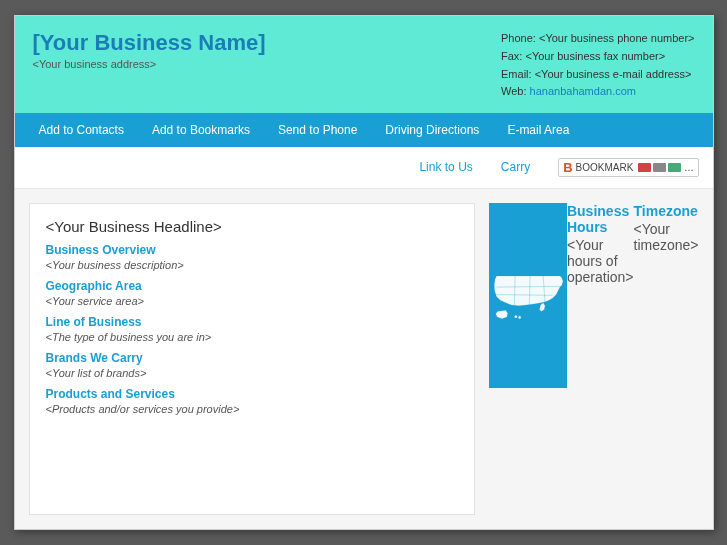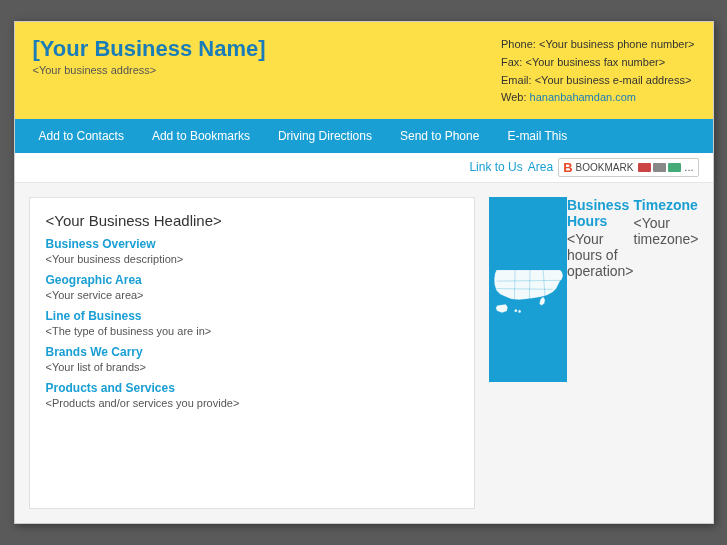--- a/index.html
+++ b/index.html
@@ -16,21 +16,21 @@
       background: #fff;
       border: 1px solid #ccc;
       box-shadow: 2px 2px 8px rgba(0,0,0,0.4);
     }
     
     .header {
       padding: 14px 18px 12px 18px;
       display: flex;
       justify-content: space-between;
       align-items: flex-start;
-      background: #fde047;
+      background: #5eead4;
     }
     .header-left {}
     .business-name {
       font-size: 22px;
       font-weight: bold;
       color: #1a7db8;
     }
     .business-address {
       font-size: 11px;
       color: #555;
@@ -62,24 +62,24 @@
       display: flex;
       align-items: center;
       cursor: pointer;
       white-space: nowrap;
     }
     
     .toolbar {
       display: flex;
       justify-content: flex-end;
       align-items: center;
-      padding: 5px 14px;
+      padding: 11px 14px;
       background: #fff;
       border-bottom: 1px solid #e5e5e5;
-      gap: 5px;
+      gap: 28px;
     }
     .toolbar-link {
       font-size: 12px;
       color: #1a9fd4;
       cursor: pointer;
       text-decoration: none;
     }
     .bookmark-widget {
       display: flex;
       align-items: center;
@@ -125,20 +125,21 @@
       font-size: 12px;
       color: #1a9fd4;
       font-weight: bold;
       margin-top: 8px;
       margin-bottom: 2px;
     }
     .section-text {
       font-size: 11px;
       color: #555;
       margin-bottom: 6px;
+      font-style: italic;
     }
     
     .map-container {
       width: 210px;
       height: 185px;
       background: #1a9fd4;
       position: relative;
       overflow: hidden;
       margin-bottom: 12px;
     }
@@ -174,28 +175,28 @@
       <div>Email: &lt;Your business e-mail address&gt;</div>
       <div>
         <span>Web: </span><a class="web-link" href="#">hananbahamdan.com</a>
       </div>
     </div>
   </div>
 
   <div class="navbar">
     <div class="nav-item">Add to Contacts</div>
     <div class="nav-item">Add to Bookmarks</div>
+    <div class="nav-item">Send to Phone</div>
     <div class="nav-item">Driving Directions</div>
-    <div class="nav-item">Send to Phone</div>
-    <div class="nav-item">E-mail This</div>
+    <div class="nav-item">E-mail Area</div>
   </div>
 
   <div class="toolbar">
     <a class="toolbar-link" href="#">Link to Us</a>
-    <a class="toolbar-link" href="#">Area</a>
+    <a class="toolbar-link" href="#">Carry</a>
     <div class="bookmark-widget">
       <span class="bookmark-icon-b">B</span>
       <span style="font-size:10px;color:#444;">BOOKMARK</span>
       <span style="display:flex;gap:2px;align-items:center;margin-left:2px;">
         <span style="width:13px;height:9px;background:#c44;border-radius:1px;display:inline-block;"></span>
         <span style="width:13px;height:9px;background:#888;border-radius:1px;display:inline-block;"></span>
         <span style="width:13px;height:9px;background:#4a7;border-radius:1px;display:inline-block;"></span>
       </span>
       <span style="font-size:11px;color:#555;">...</span>
     </div>

